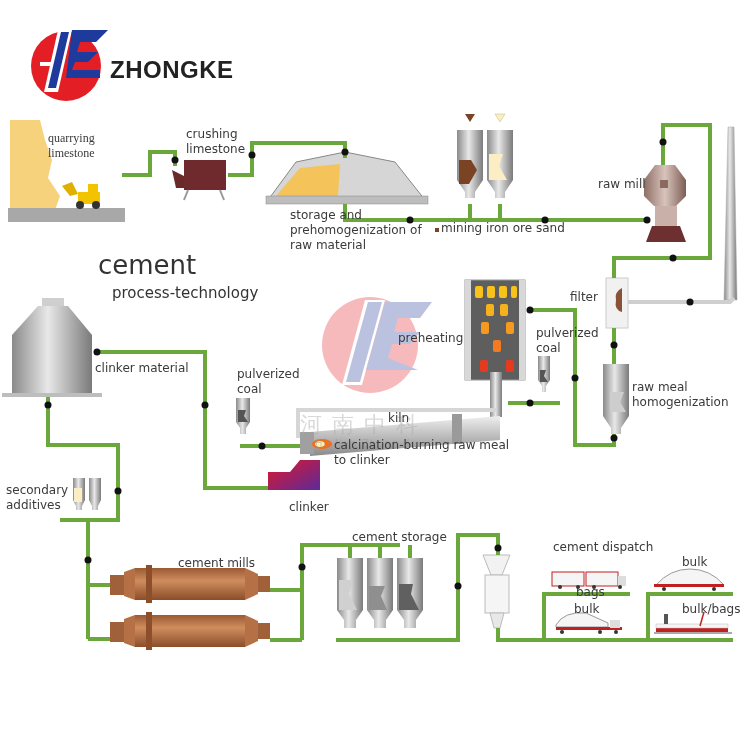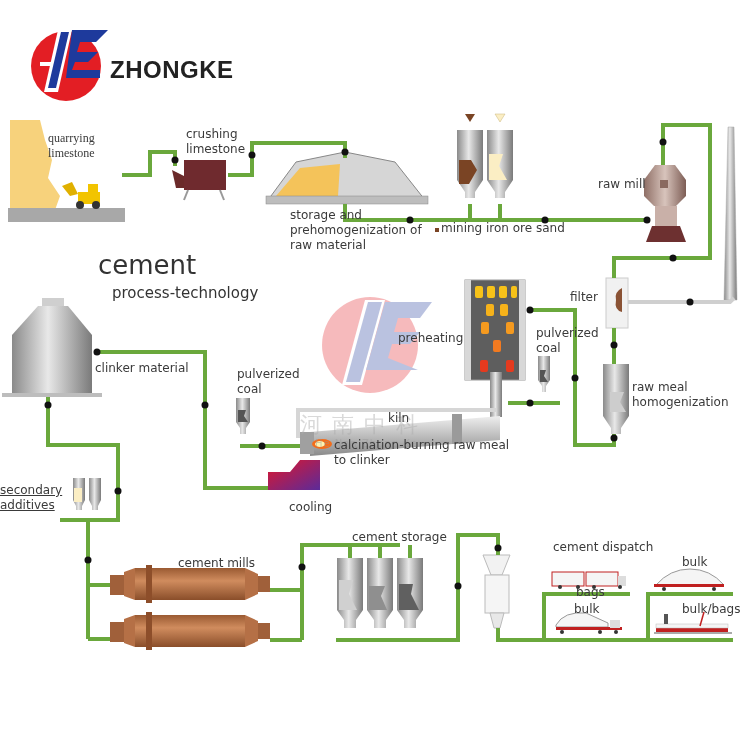--- a/index.html
+++ b/index.html
@@ -313,25 +313,25 @@
 <div class="lbl" style="left:598px;top:177px;">raw mill</div>
 <div class="lbl" style="left:570px;top:290px;">filter</div>
 <div class="lbl" style="left:632px;top:380px;white-space:pre;">raw meal
 homogenization</div>
 <div class="lbl" style="left:398px;top:331px;">preheating</div>
 <div class="lbl" style="left:536px;top:326px;white-space:pre;">pulverized
 coal</div>
 <div class="lbl" style="left:388px;top:411px;">kiln</div>
 <div class="lbl" style="left:334px;top:438px;white-space:pre;">calcination-burning raw meal
 to clinker</div>
-<div class="lbl" style="left:289px;top:500px;">cooling</div>
+<div class="lbl" style="left:289px;top:500px;">clinker</div>
 <div class="lbl" style="left:237px;top:367px;white-space:pre;">pulverized
 coal</div>
 <div class="lbl" style="left:95px;top:361px;">clinker material</div>
-<div class="lbl" style="left:0;top:483px;white-space:pre;text-decoration:underline;">secondary
+<div class="lbl" style="left:6px;top:483px;white-space:pre;">secondary
 additives</div>
 <div class="lbl" style="left:178px;top:556px;">cement mills</div>
 <div class="lbl" style="left:352px;top:530px;">cement storage</div>
 <div class="lbl" style="left:553px;top:540px;">cement dispatch</div>
 <div class="lbl" style="left:576px;top:555px;margin-top:30px;">bags</div>
 <div class="lbl" style="left:682px;top:555px;">bulk</div>
 <div class="lbl" style="left:574px;top:602px;">bulk</div>
 <div class="lbl" style="left:682px;top:602px;">bulk/bags</div>
 
 </body></html>

